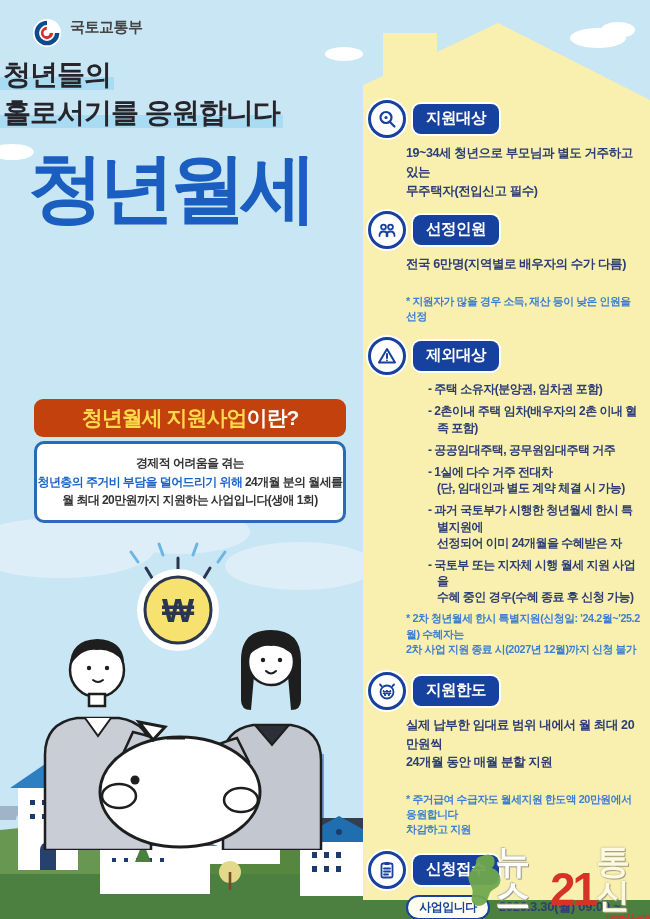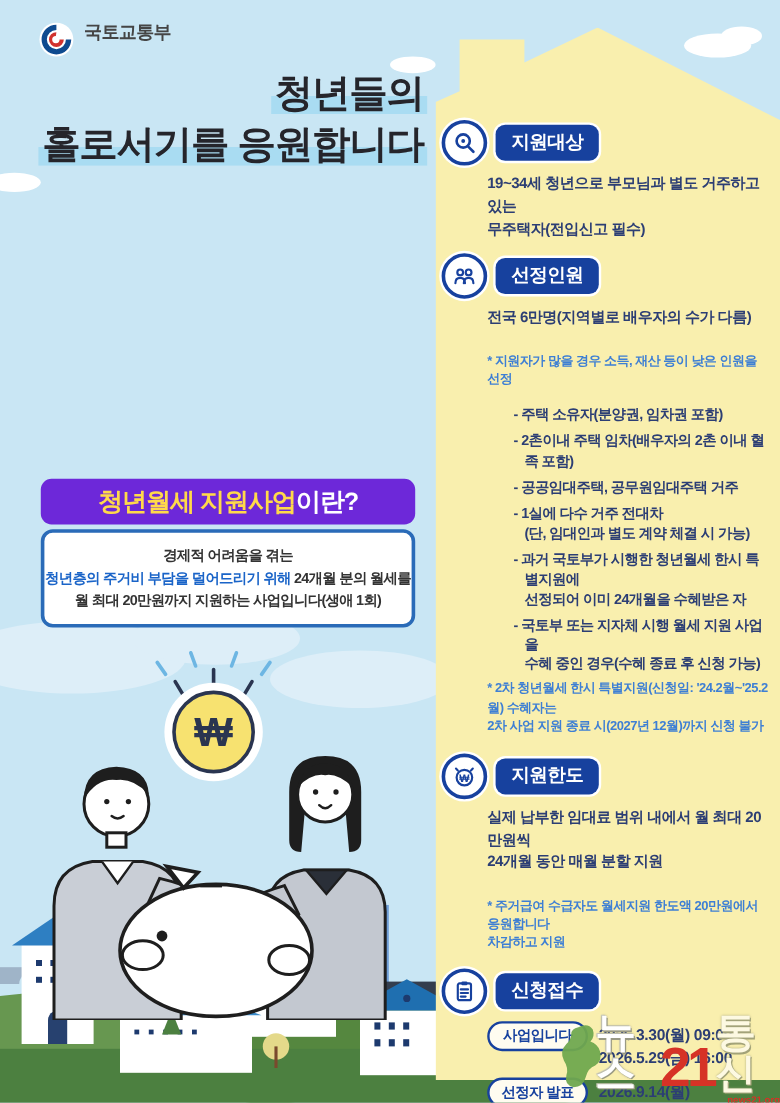--- a/index.html
+++ b/index.html
@@ -14,30 +14,30 @@
   
   .house-panel{
     position:absolute;left:357px;top:23px;width:293px;height:877px;
     background:#f9efae;
     clip-path:polygon(6px 62px,26px 53px,26px 10px,80px 10px,80px 29px,141px 0px,293px 77px,293px 877px,6px 877px);
   }
   
   .logo{position:absolute;left:32px;top:18px;display:flex;gap:8px;}
   .logo-text{font-size:15px;font-weight:bold;color:#454545;letter-spacing:-0.5px;}
   .tagline{
-    position:absolute;left:0;top:56px;width:356px;text-align:right;
-    font-size:32px;font-weight:bold;color:#25252b;line-height:1.35;letter-spacing:-1px;
+    position:absolute;left:0;top:56px;width:356px;text-align:left;
+    font-size:28px;font-weight:bold;color:#25252b;line-height:1.35;letter-spacing:-1px;
   }
   .hl{background:linear-gradient(transparent 58%,#a9dcf2 58%);padding:0 3px;}
   .big-title{position:absolute;left:28px;top:138px;width:330px;line-height:1.32;
     font-weight:900;font-size:76px;letter-spacing:-5px;}
   .big-title .t1{color:#1a5fc0;}
   .big-title .t2{color:#4aa95e;}
   .banner{
-    position:absolute;left:34px;top:399px;width:312px;height:38px;background:#6d28d9;border-radius:9px;
+    position:absolute;left:34px;top:399px;width:312px;height:38px;background:#c2410c;border-radius:9px;
     display:flex;align-items:center;justify-content:center;
     font-size:21px;font-weight:bold;color:#fff;letter-spacing:-1px;
   }
   .banner .y{color:#ffd94a;}
   .about{
     position:absolute;left:34px;top:441px;width:306px;height:76px;background:#fff;
     border:3px solid #2a6bb8;border-radius:10px;
     display:flex;flex-direction:column;align-items:center;justify-content:center;
     font-size:12px;font-weight:bold;color:#333;line-height:1.55;text-align:center;letter-spacing:-0.6px;
     white-space:nowrap;
@@ -313,20 +313,21 @@
     </svg>
     <span class="logo-text">국토교통부</span>
   </div>
 
   <div class="tagline" style="z-index:5;">
     <div><span class="hl">청년들의</span></div>
     <div><span class="hl">홀로서기를 응원합니다</span></div>
   </div>
 
   <div class="big-title" style="z-index:5;">
+    <div class="t1">청년월세</div>
   </div>
 
   <div class="banner" style="z-index:5;">
     <span class="y">청년월세 지원사업</span>
       <span>이란?</span>
   </div>
 
   <div class="about" style="z-index:5;">
     <div>경제적 어려움을 겪는</div>
     <div><span class="em">청년층의 주거비 부담을 덜어드리기 위해</span><span> 24개월 분의 월세를</span></div>
@@ -360,20 +361,30 @@
               <path d="M9.5 16 q0 -4.5 4 -4.5 t4 4.5"></path>
           </svg>
         </span>
         <span class="sec-badge">선정인원</span>
       </div>
       <div class="sec-body">전국 6만명(지역별로 배우자의 수가 다름)</div>
       <div class="sec-note">* 지원자가 많을 경우 소득, 재산 등이 낮은 인원을 선정</div>
     </div>
 
     <div class="section" style="margin-bottom:15px;">
+      <div class="sec-head">
+        <span class="sec-icon">
+          <svg width="20" height="20" viewBox="0 0 20 20" fill="none" stroke="#17419e" stroke-width="2" stroke-linejoin="round">
+            <path d="M10 3 L18 16.5 H2 Z"></path>
+              <line x1="10" y1="8" x2="10" y2="12" stroke-linecap="round"></line>
+              <circle cx="10" cy="14.3" r="0.9" fill="#17419e" stroke="none"></circle>
+          </svg>
+        </span>
+        <span class="sec-badge">제외대상</span>
+      </div>
       <div class="ex-list">
         <div class="ex-item">- 주택 소유자(분양권, 임차권 포함)</div>
         <div class="ex-item">- 2촌이내 주택 임차(배우자의 2촌 이내 혈족 포함)</div>
         <div class="ex-item">- 공공임대주택, 공무원임대주택 거주</div>
         <div class="ex-item">- 1실에 다수 거주 전대차
 (단, 임대인과 별도 계약 체결 시 가능)</div>
         <div class="ex-item">- 과거 국토부가 시행한 청년월세 한시 특별지원에
 선정되어 이미 24개월을 수혜받은 자</div>
         <div class="ex-item">- 국토부 또는 지자체 시행 월세 지원 사업을
 수혜 중인 경우(수혜 종료 후 신청 가능)</div>

